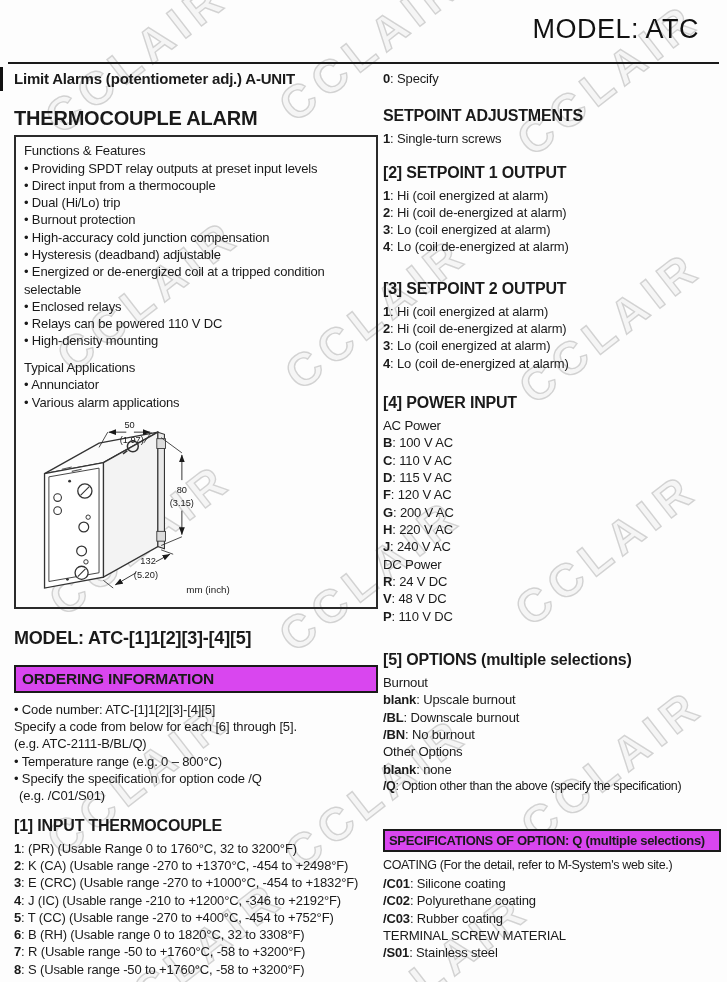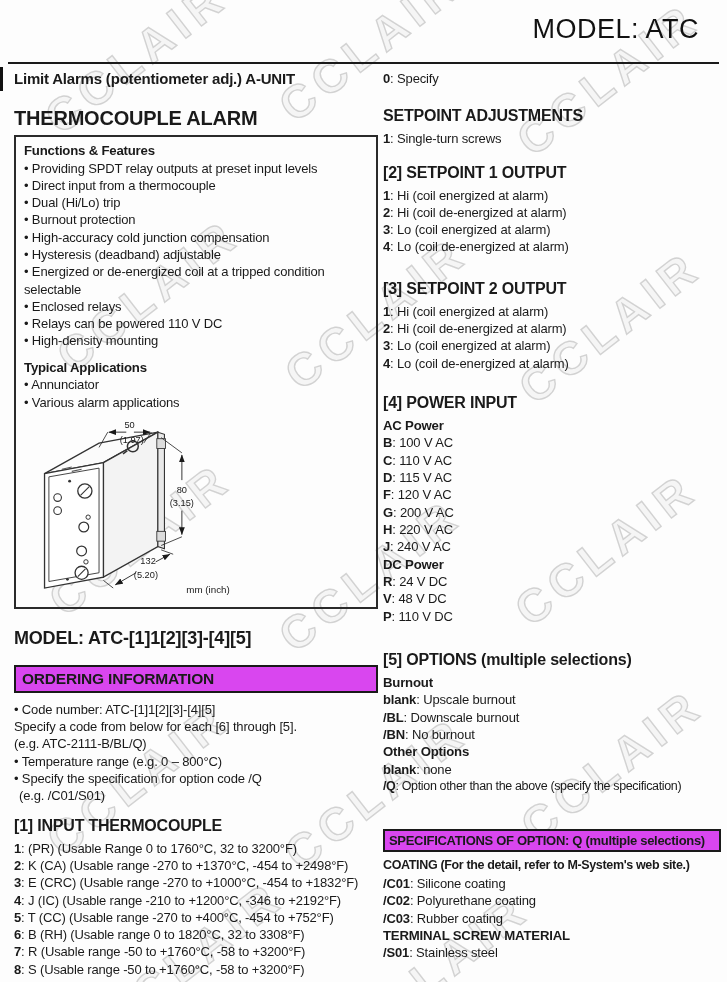--- a/index.html
+++ b/index.html
@@ -20,21 +20,21 @@
   .content{position:relative;z-index:1;}
   .scan-artifact{position:absolute;left:0;top:67px;width:3px;height:24px;background:#111;}
   .model-title{position:absolute;top:14px;right:28px;font-size:27px;font-weight:400;color:#111;letter-spacing:0.5px;}
   .top-rule{position:absolute;top:62px;left:8px;width:711px;height:2px;background:#1a1a1a;}
   .col-left{position:absolute;left:14px;top:70px;width:364px;}
   .col-right{position:absolute;left:383px;top:70px;width:338px;}
   .sub{font-size:15px;font-weight:bold;margin:0 0 20px 0;letter-spacing:-0.2px;}
   .h1{font-size:20px;font-weight:bold;margin:0 0 5px 0;letter-spacing:-0.2px;}
   .h2{font-size:16px;font-weight:bold;letter-spacing:-0.2px;margin:18px 0 5px 0;}
   .li{font-size:13px;line-height:17.3px;letter-spacing:-0.15px;}
-  .bold13{font-size:13.2px;font-weight:bold;line-height:17.5px;letter-spacing:-0.2px;}
+  .bold13{font-size:13.2px;font-weight:normal;line-height:17.5px;letter-spacing:-0.2px;}
   .code{font-weight:bold;}
   .tight{font-size:12.5px;letter-spacing:-0.35px;white-space:nowrap;}
   .features-box{border:2px solid #2a2a2a;padding:5px 8px 4px 8px;margin-top:1px;background:transparent;}
   .mt8{margin-top:9px;}
   .bar{
     background:#d946ef;border:2px solid #1a1a1a;font-weight:bold;
     font-size:15.5px;padding:3px 6px;letter-spacing:-0.2px;
   }
   .bar-ordering{margin:16px 0 8px 0;}
   .bar-sm{font-size:13px;padding:2px 4px;margin:34px 0 5px 0;letter-spacing:-0.3px;white-space:nowrap;}

